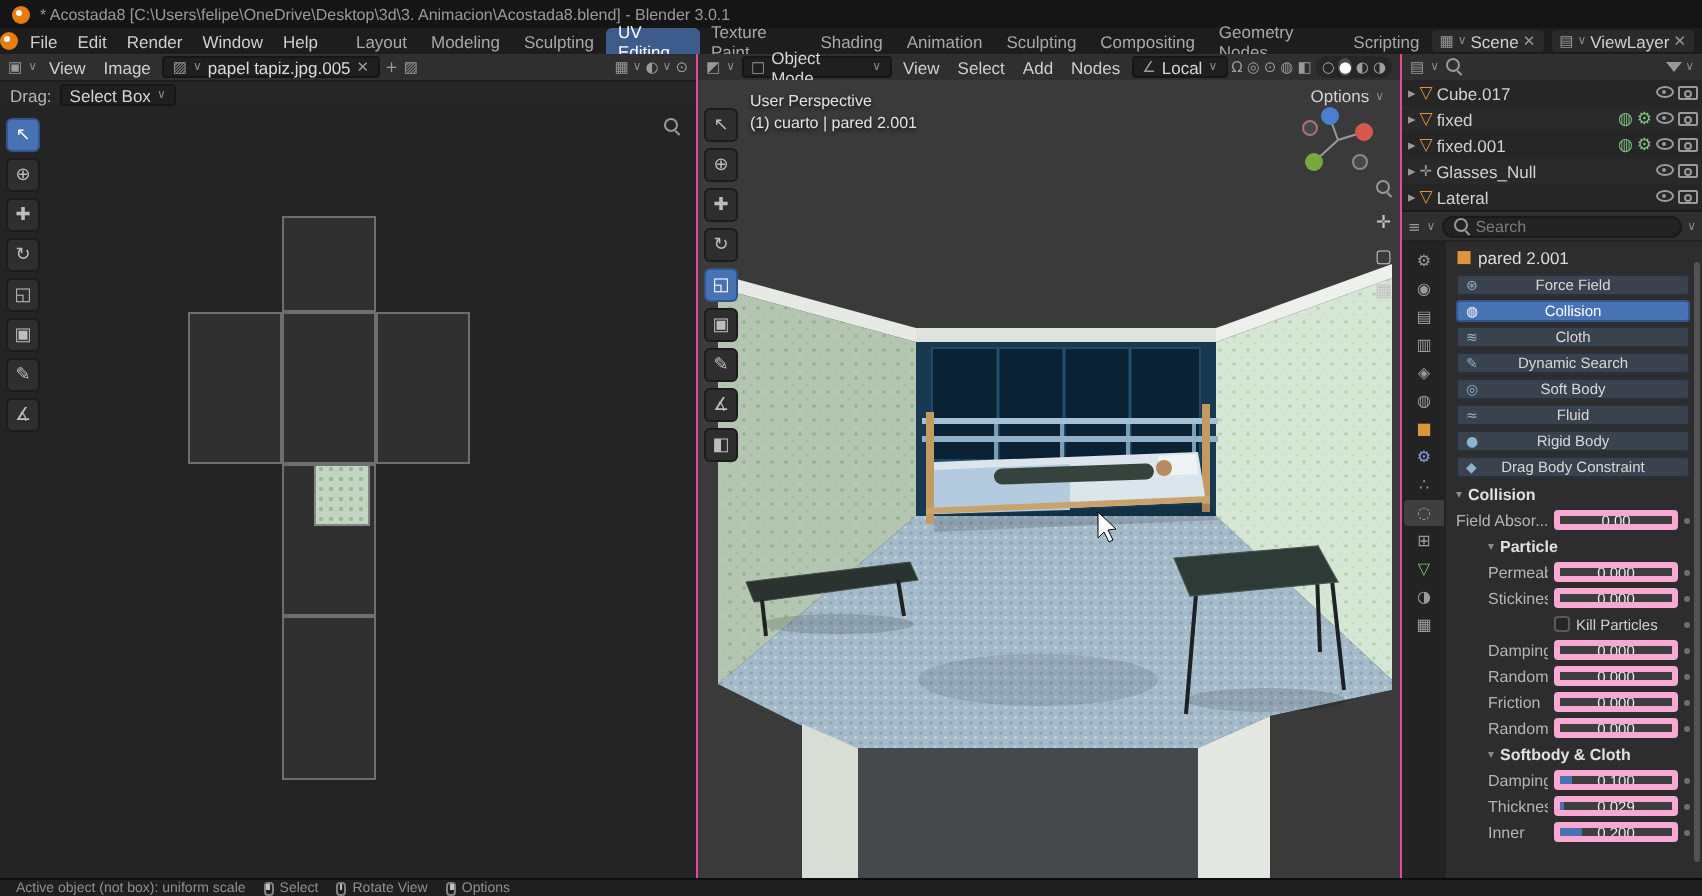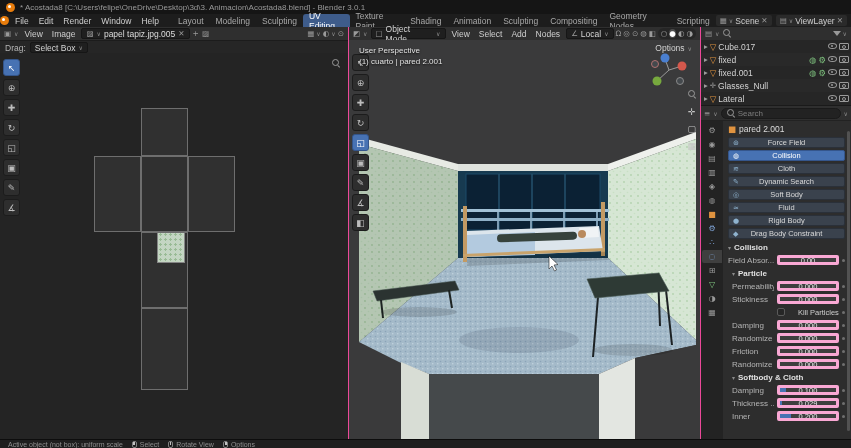--- a/index.html
+++ b/index.html
@@ -39,21 +39,21 @@
   .uv-canvas{position:absolute;left:0;top:26px;right:0;bottom:0;background:#242424;overflow:hidden;}
   .uvrect{position:absolute;border:1px solid #6e6e6e;background:rgba(130,130,130,0.14);}
   .uvtile{position:absolute;left:158px;top:179px;width:26px;height:30px;outline:1px solid rgba(255,255,255,.45);
     background-color:#cfe3cd;background-image:radial-gradient(#9cc498 1px, transparent 1.2px);background-size:5px 5px;}
   .hgroup{display:flex;align-items:center;gap:2px;}
   .push{margin-left:auto;}
 
   
   .vp{position:absolute;left:349px;top:27px;width:351px;height:412px;background:#3a3a3b;}
   .vp-canvas{position:absolute;left:0;top:13px;right:0;bottom:0;overflow:hidden;}
-  .vp-txt{position:absolute;left:10px;top:5px;font-size:8px;color:#e2e2e2;text-shadow:0 1px 2px rgba(0,0,0,.8);line-height:11px;z-index:6;}
+  .vp-txt{position:absolute;left:26px;top:5px;font-size:8px;color:#e2e2e2;text-shadow:0 1px 2px rgba(0,0,0,.8);line-height:11px;z-index:6;}
   .vp-opt{position:absolute;right:8px;top:3px;font-size:8.5px;color:#d2d2d2;z-index:6;display:flex;gap:3px;align-items:center;}
   .vricons{position:absolute;right:4px;top:50px;display:flex;flex-direction:column;gap:7px;align-items:center;color:#c4c4c4;font-size:9px;z-index:6;}
   .shadpill{display:flex;align-items:center;gap:2px;background:#262626;border-radius:6px;padding:0 3px;height:11px;}
   .shad{font-size:7.5px;color:#9f9f9f;}
   .shad.active{color:#fff;background:#4b4b4b;border-radius:50%;}
 
   
   .right{position:absolute;left:701px;top:27px;width:150px;height:412px;background:#262626;}
   .outliner{position:absolute;left:0;top:0;right:0;height:78px;background:#262626;}
   .ol-h{height:13px;background:#2f2f2f;display:flex;align-items:center;gap:3px;padding:0 4px;}
@@ -79,24 +79,24 @@
   .pbtn .bicon{position:absolute;left:4px;font-size:7px;color:#8fb3cf;}
   .pbtn.active{background:#4772b3;border-color:#35568c;color:#fff;}
   .pbtn.active .bicon{color:#fff;}
   .phead{display:flex;align-items:center;gap:3px;height:13px;color:#e0e0e0;font-weight:bold;font-size:8px;}
   .prow{display:flex;align-items:center;height:12px;margin-bottom:1px;gap:3px;}
   .plabel{flex:1;text-align:left;color:#b4b4b4;white-space:nowrap;overflow:hidden;}
   .pfield{width:62px;height:10px;background:#3e3e3e;border:3px solid #f9a8d4;border-radius:2px;position:relative;overflow:hidden;display:flex;align-items:center;justify-content:center;flex:0 0 auto;}
   .pfill{position:absolute;left:0;top:0;bottom:0;background:#4772b3;}
   .pval{position:relative;color:#eaeaea;font-size:7.5px;z-index:1;}
   .pdot{width:3px;height:3px;border-radius:50%;background:#6f6f6f;flex:0 0 auto;}
-  .cbwrap{width:62px;display:flex;align-items:center;gap:13px;flex:0 0 auto;}
+  .cbwrap{width:62px;display:flex;align-items:center;gap:3px;flex:0 0 auto;}
   .cb{width:8px;height:8px;background:#262626;border:1px solid #5a5a5a;border-radius:2px;}
   .cbtext{color:#cfcfcf;font-size:7.5px;white-space:nowrap;}
-  .sub{margin-left:4px;}
+  .sub{margin-left:16px;}
   .sb{position:absolute;right:1px;top:25px;bottom:8px;width:3px;border-radius:2px;background:#525252;}
 
   
   .status{position:absolute;left:0;top:439px;width:851px;height:9px;background:#1f1f1f;border-top:1px solid #0d0d0d;display:flex;align-items:center;gap:9px;padding:0 8px;font-size:7px;color:#8f8f8f;}
   .hint{display:flex;align-items:center;gap:3px;}
 
   
   .i-search{width:8px;height:8px;position:relative;display:inline-block;flex:0 0 auto;}
   .i-search::before{content:"";position:absolute;left:0;top:0;width:5px;height:5px;border:1px solid #999;border-radius:50%;}
   .i-search::after{content:"";position:absolute;left:6px;top:6px;width:3px;height:1px;background:#999;transform:rotate(45deg);transform-origin:0 0;}

